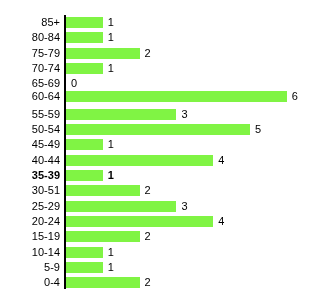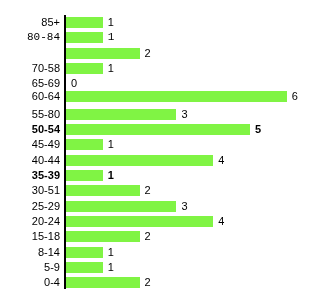--- a/index.html
+++ b/index.html
@@ -73,49 +73,50 @@
 
 <div id="chart-root">
   <div class="plot-area">
     <div class="axis-line"></div>
     <div id="rows-container">
         <div class="bar-row" style="top: 15px;">
           <span class="cat-label">85+</span>
           <div class="bar" style="width: 36.8px; background: rgb(128, 244, 68);"></div>
           <span class="bar-value" style="left: 91.8px;">1</span>
         </div>
-        <div class="bar-row" style="top: 30.3px; font-family: Liberation Mono, monospace;">
+        <div class="bar-row" style="top: 30.3px;">
           <span class="cat-label">80-84</span>
           <div class="bar" style="width: 36.8px; background: rgb(128, 244, 68);"></div>
           <span class="bar-value" style="left: 91.8px;">1</span>
         </div>
         <div class="bar-row" style="top: 45.6px;">
+          <span class="cat-label">75-79</span>
           <div class="bar" style="width: 73.6px; background: rgb(128, 244, 68);"></div>
           <span class="bar-value" style="left: 128.6px;">2</span>
         </div>
         <div class="bar-row" style="top: 60.9px;">
-          <span class="cat-label">70-58</span>
+          <span class="cat-label">70-74</span>
           <div class="bar" style="width: 36.8px; background: rgb(128, 244, 68);"></div>
           <span class="bar-value" style="left: 91.8px;">1</span>
         </div>
         <div class="bar-row" style="top: 76.2px;">
           <span class="cat-label">65-69</span>
           <span class="bar-value" style="left: 55px;">0</span>
         </div>
         <div class="bar-row" style="top: 89px;">
           <span class="cat-label">60-64</span>
           <div class="bar" style="width: 220.8px; background: rgb(128, 244, 68);"></div>
           <span class="bar-value" style="left: 275.8px;">6</span>
         </div>
         <div class="bar-row" style="top: 106.8px;">
-          <span class="cat-label">55-80</span>
+          <span class="cat-label">55-59</span>
           <div class="bar" style="width: 110.4px; background: rgb(128, 244, 68);"></div>
           <span class="bar-value" style="left: 165.4px;">3</span>
         </div>
-        <div class="bar-row" style="top: 122.1px; font-weight: bold;">
+        <div class="bar-row" style="top: 122.1px;">
           <span class="cat-label">50-54</span>
           <div class="bar" style="width: 184px; background: rgb(128, 244, 68);"></div>
           <span class="bar-value" style="left: 239px;">5</span>
         </div>
         <div class="bar-row" style="top: 137.4px;">
           <span class="cat-label">45-49</span>
           <div class="bar" style="width: 36.8px; background: rgb(128, 244, 68);"></div>
           <span class="bar-value" style="left: 91.8px;">1</span>
         </div>
         <div class="bar-row" style="top: 152.7px; text-decoration: underline;">
@@ -137,26 +138,26 @@
           <span class="cat-label">25-29</span>
           <div class="bar" style="width: 110.4px; background: rgb(128, 244, 68);"></div>
           <span class="bar-value" style="left: 165.4px;">3</span>
         </div>
         <div class="bar-row" style="top: 213.9px; text-decoration: underline;">
           <span class="cat-label">20-24</span>
           <div class="bar" style="width: 147.2px; background: rgb(128, 244, 68);"></div>
           <span class="bar-value" style="left: 202.2px;">4</span>
         </div>
         <div class="bar-row" style="top: 229.2px;">
-          <span class="cat-label">15-18</span>
+          <span class="cat-label">15-19</span>
           <div class="bar" style="width: 73.6px; background: rgb(128, 244, 68);"></div>
           <span class="bar-value" style="left: 128.6px;">2</span>
         </div>
         <div class="bar-row" style="top: 244.5px;">
-          <span class="cat-label">8-14</span>
+          <span class="cat-label">10-14</span>
           <div class="bar" style="width: 36.8px; background: rgb(128, 244, 68);"></div>
           <span class="bar-value" style="left: 91.8px;">1</span>
         </div>
         <div class="bar-row" style="top: 259.8px;">
           <span class="cat-label">5-9</span>
           <div class="bar" style="width: 36.8px; background: rgb(128, 244, 68);"></div>
           <span class="bar-value" style="left: 91.8px;">1</span>
         </div>
         <div class="bar-row" style="top: 275.1px;">
           <span class="cat-label">0-4</span>

